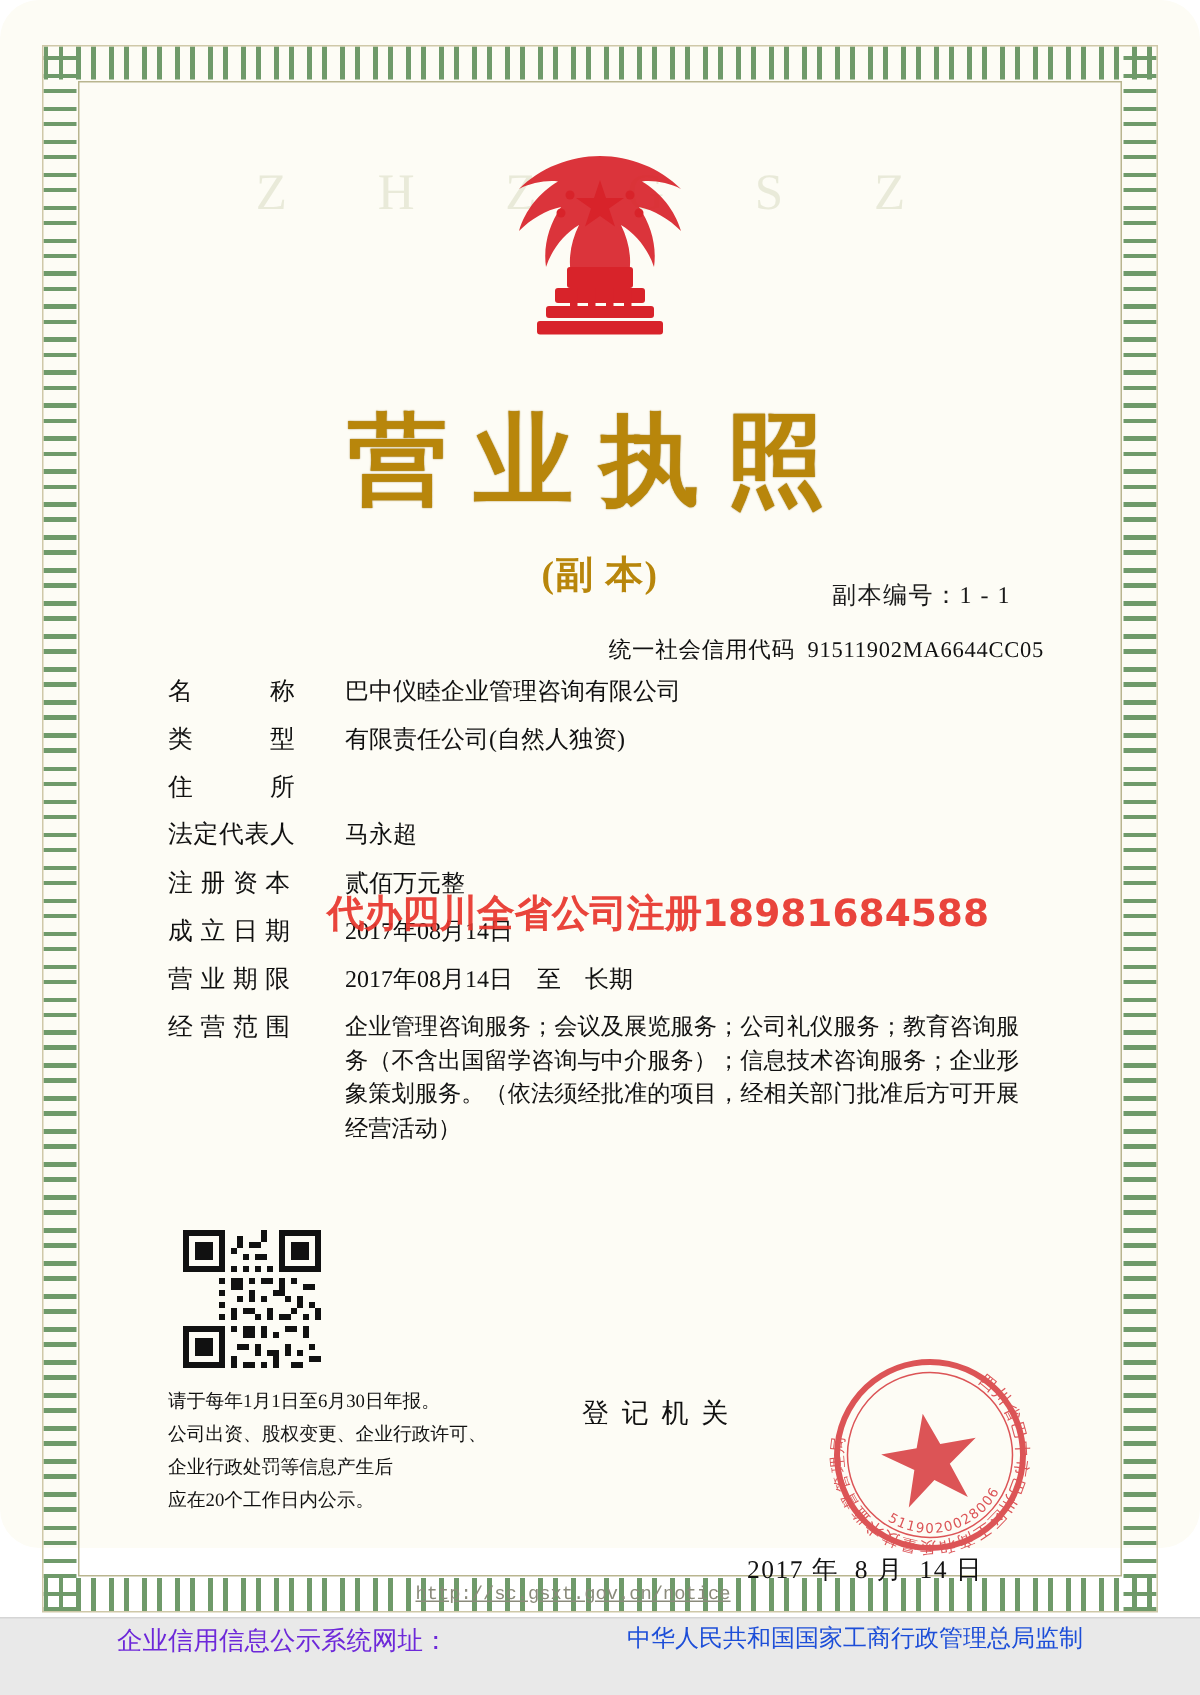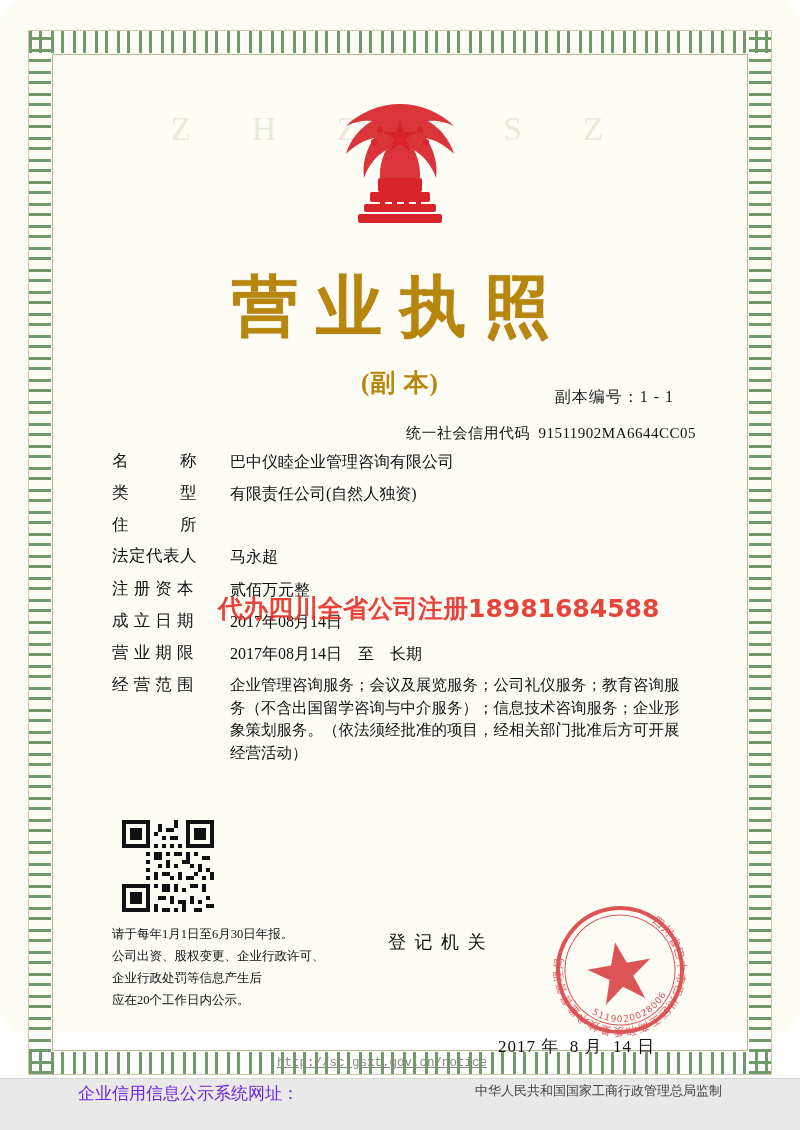--- a/index.html
+++ b/index.html
@@ -249,22 +249,22 @@
     left: 78px;
     top: 1082px;
     font-size: 17px;
     color: #6d28d9;
     text-align: center;
   }
   .footer-right {
     position: absolute;
     right: 78px;
     top: 1082px;
-    font-size: 13px;
-    color: #404040;
+    font-size: 16px;
+    color: #1d4ed8;
   }
 </style>
 </head>
 <body>
 
 <div id="license">
 
   <div class="border-frame"></div>
   <div class="border-inner-line"></div>
 

